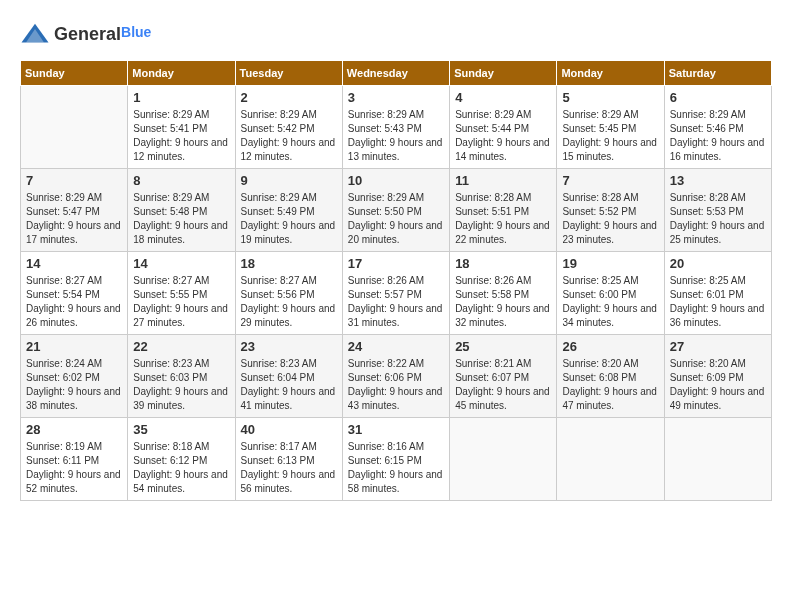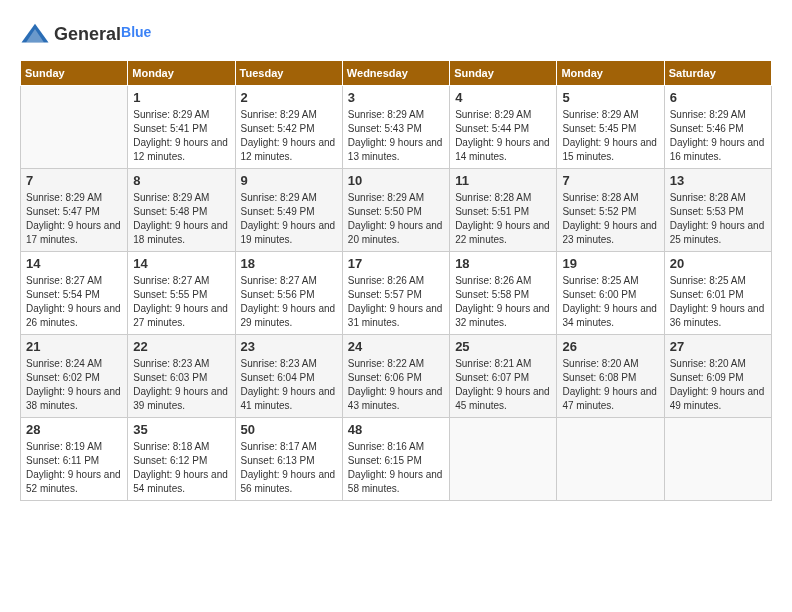--- a/index.html
+++ b/index.html
@@ -246,25 +246,25 @@
       <tr class="row-even">
         <td>
           <span class="day-number">28</span>
           <div class="day-info">Sunrise: 8:19 AM<br>Sunset: 6:11 PM<br>Daylight: 9 hours and 52 minutes.</div>
         </td>
         <td>
           <span class="day-number">35</span>
           <div class="day-info">Sunrise: 8:18 AM<br>Sunset: 6:12 PM<br>Daylight: 9 hours and 54 minutes.</div>
         </td>
         <td>
-          <span class="day-number">50</span>
+          <span class="day-number">40</span>
           <div class="day-info">Sunrise: 8:17 AM<br>Sunset: 6:13 PM<br>Daylight: 9 hours and 56 minutes.</div>
         </td>
         <td>
-          <span class="day-number">48</span>
+          <span class="day-number">31</span>
           <div class="day-info">Sunrise: 8:16 AM<br>Sunset: 6:15 PM<br>Daylight: 9 hours and 58 minutes.</div>
         </td>
         <td class="empty-cell"></td>
         <td class="empty-cell"></td>
         <td class="empty-cell"></td>
       </tr>
     </tbody>
 </table>
 
 </body></html>

